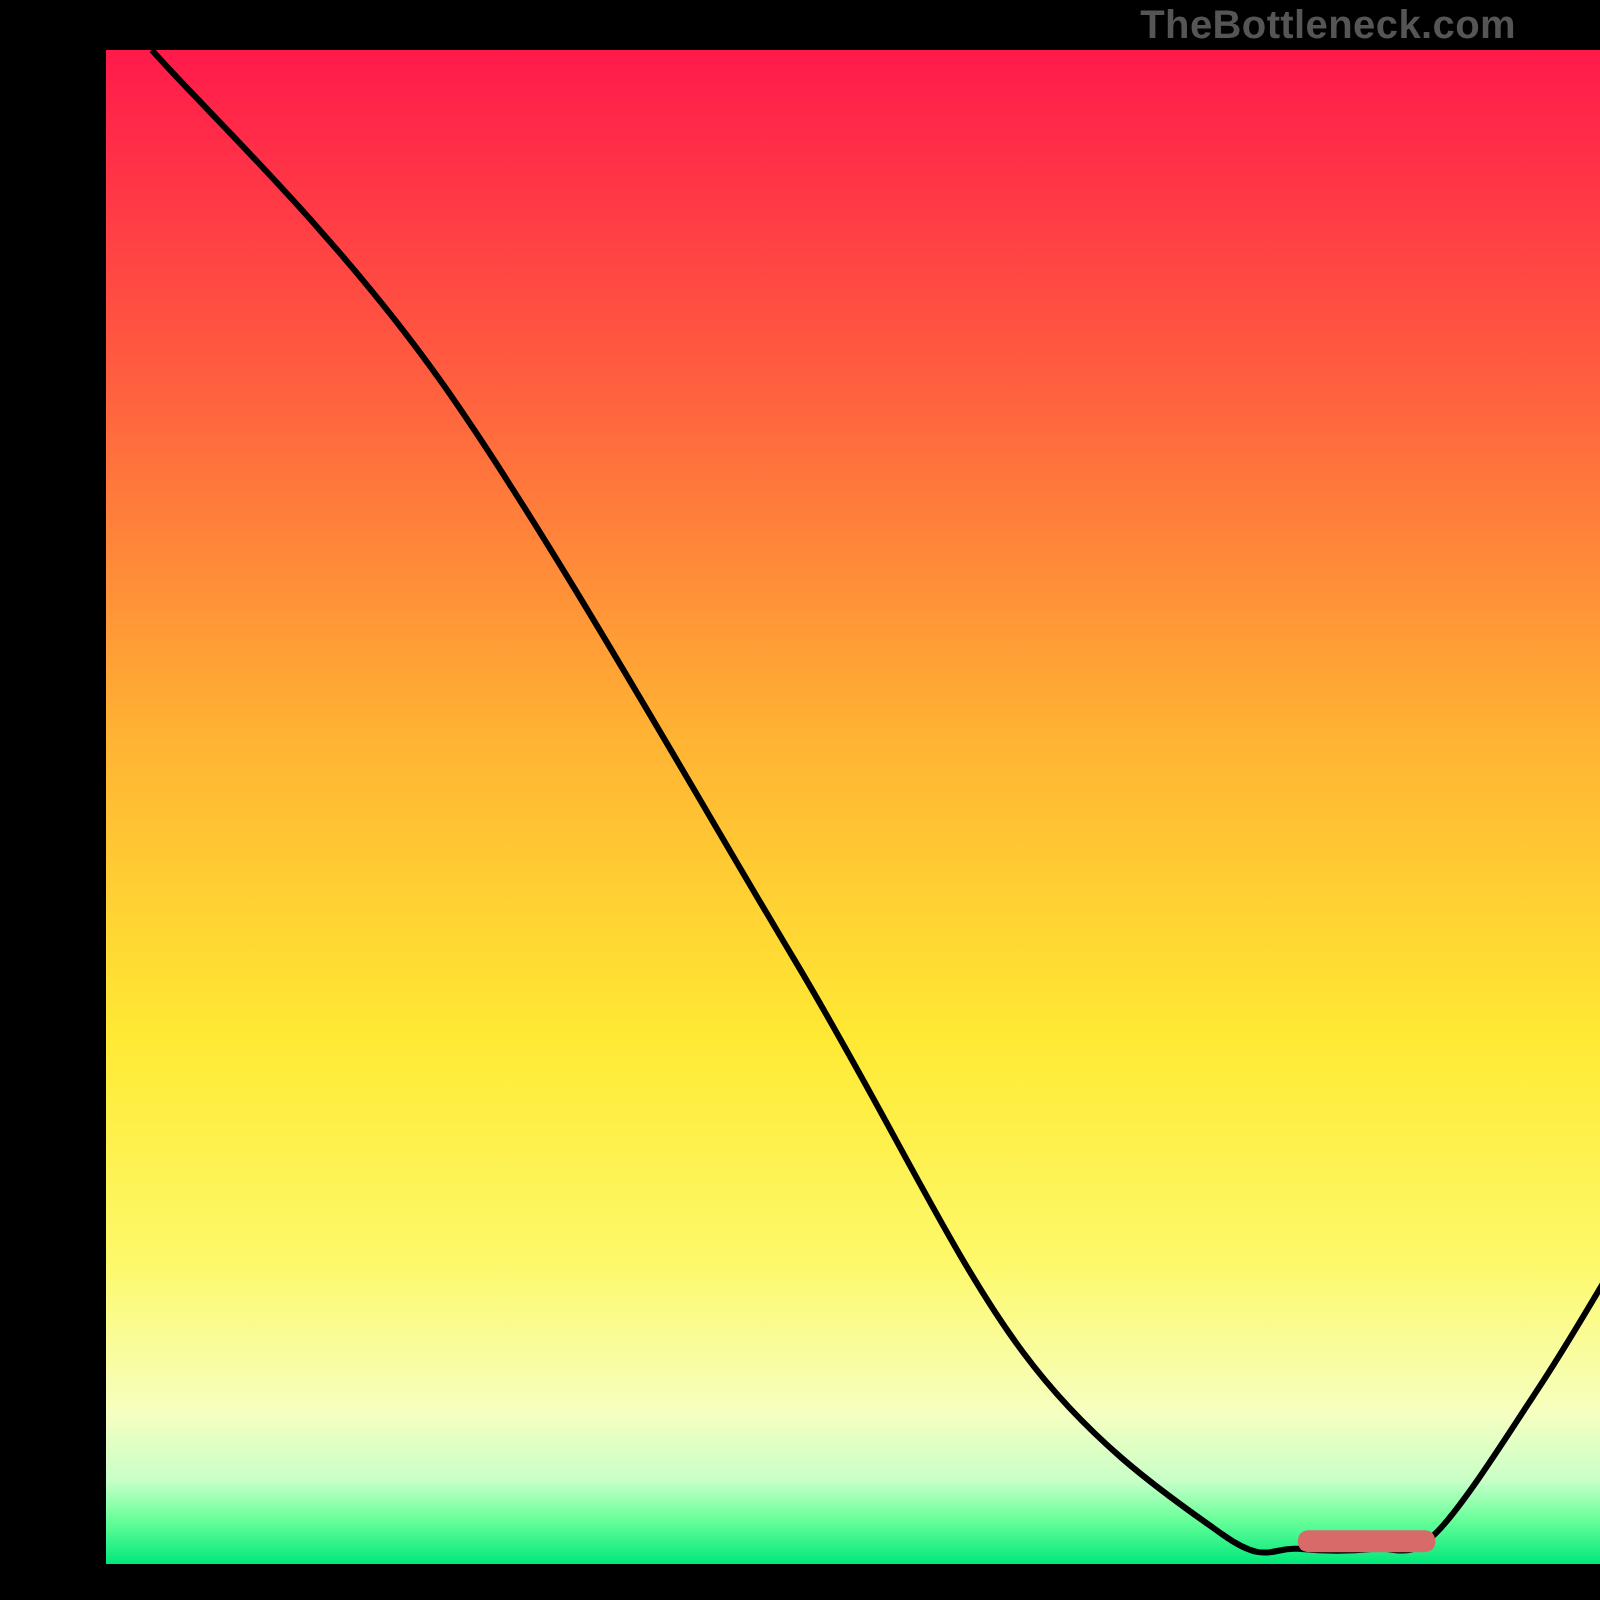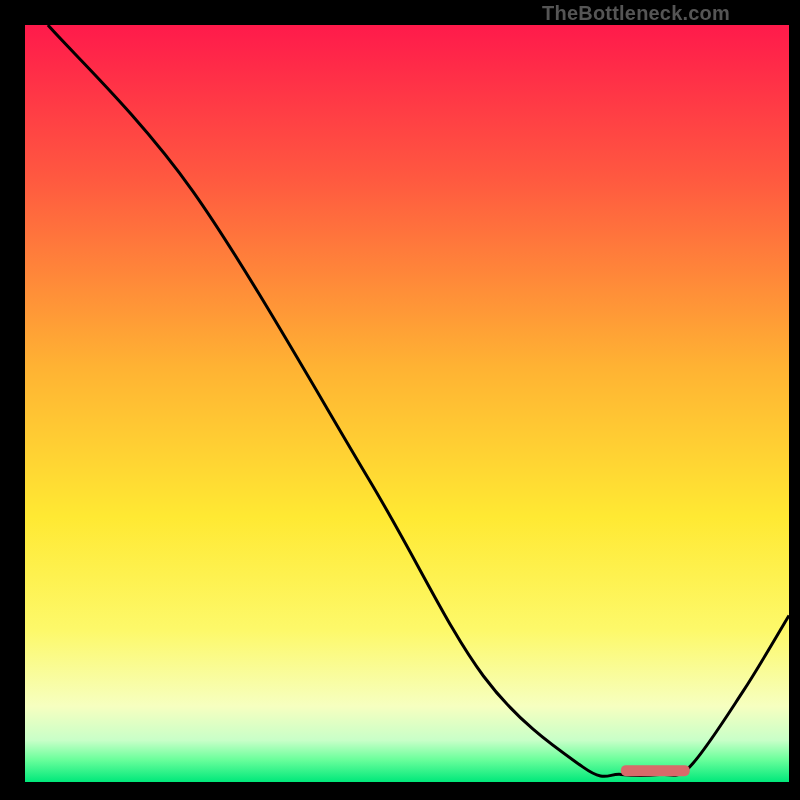--- a/index.html
+++ b/index.html
@@ -8,20 +8,21 @@
     width: 800px;
     height: 800px;
     overflow: hidden;
     background: #000;
     font-family: Arial, Helvetica, sans-serif;
   }
   .wrap {
     position: relative;
     width: 736px;
     height: 800px;
+    padding-left: 28px;
   }
   .watermark {
     position: absolute;
     top: 2px;
     right: 6px;
     color: #555;
     font-size: 20px;
     font-weight: 600;
     letter-spacing: 0.2px;
     z-index: 5;

